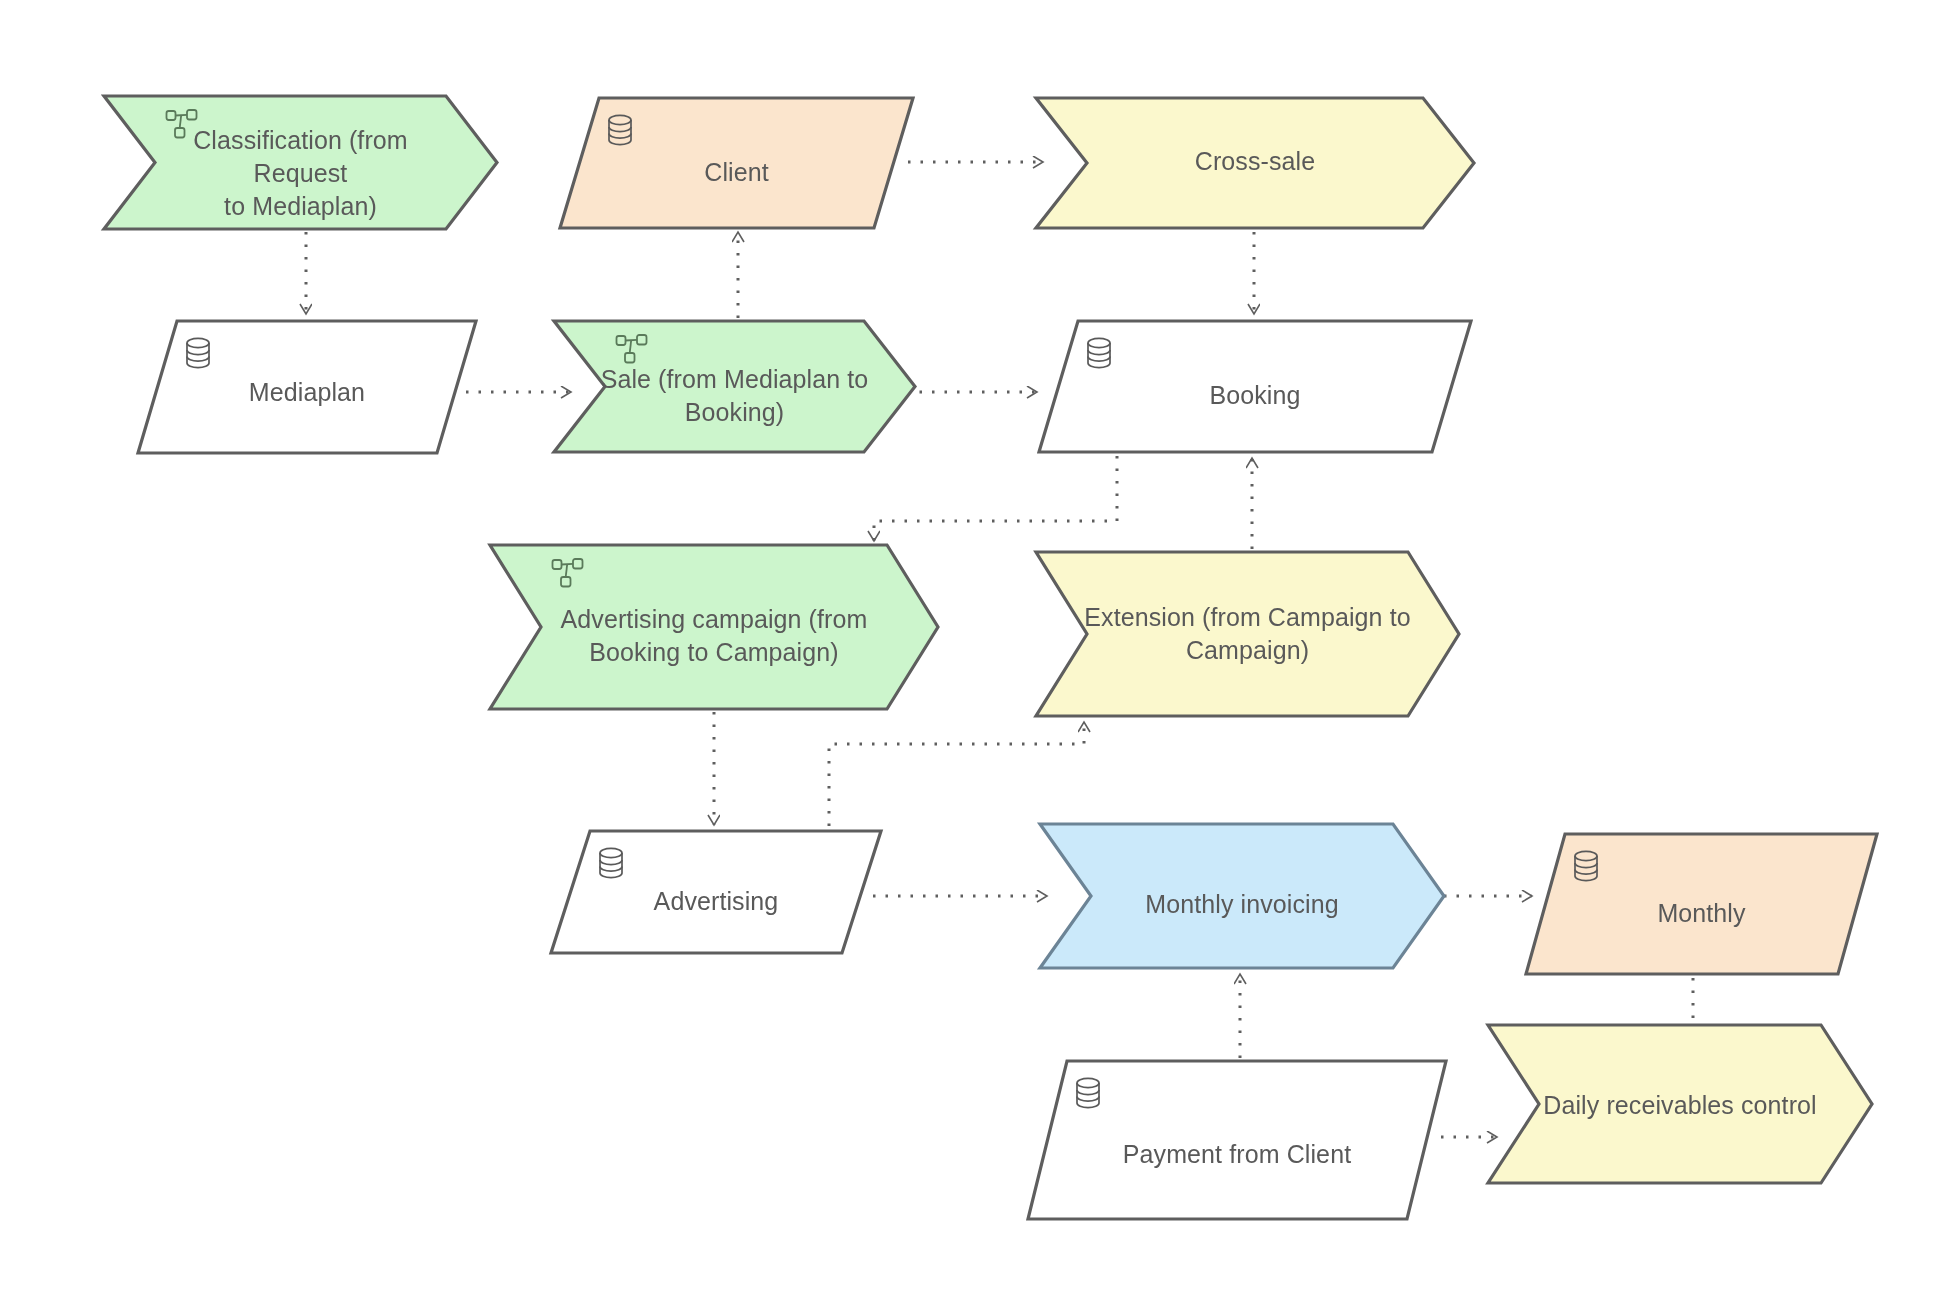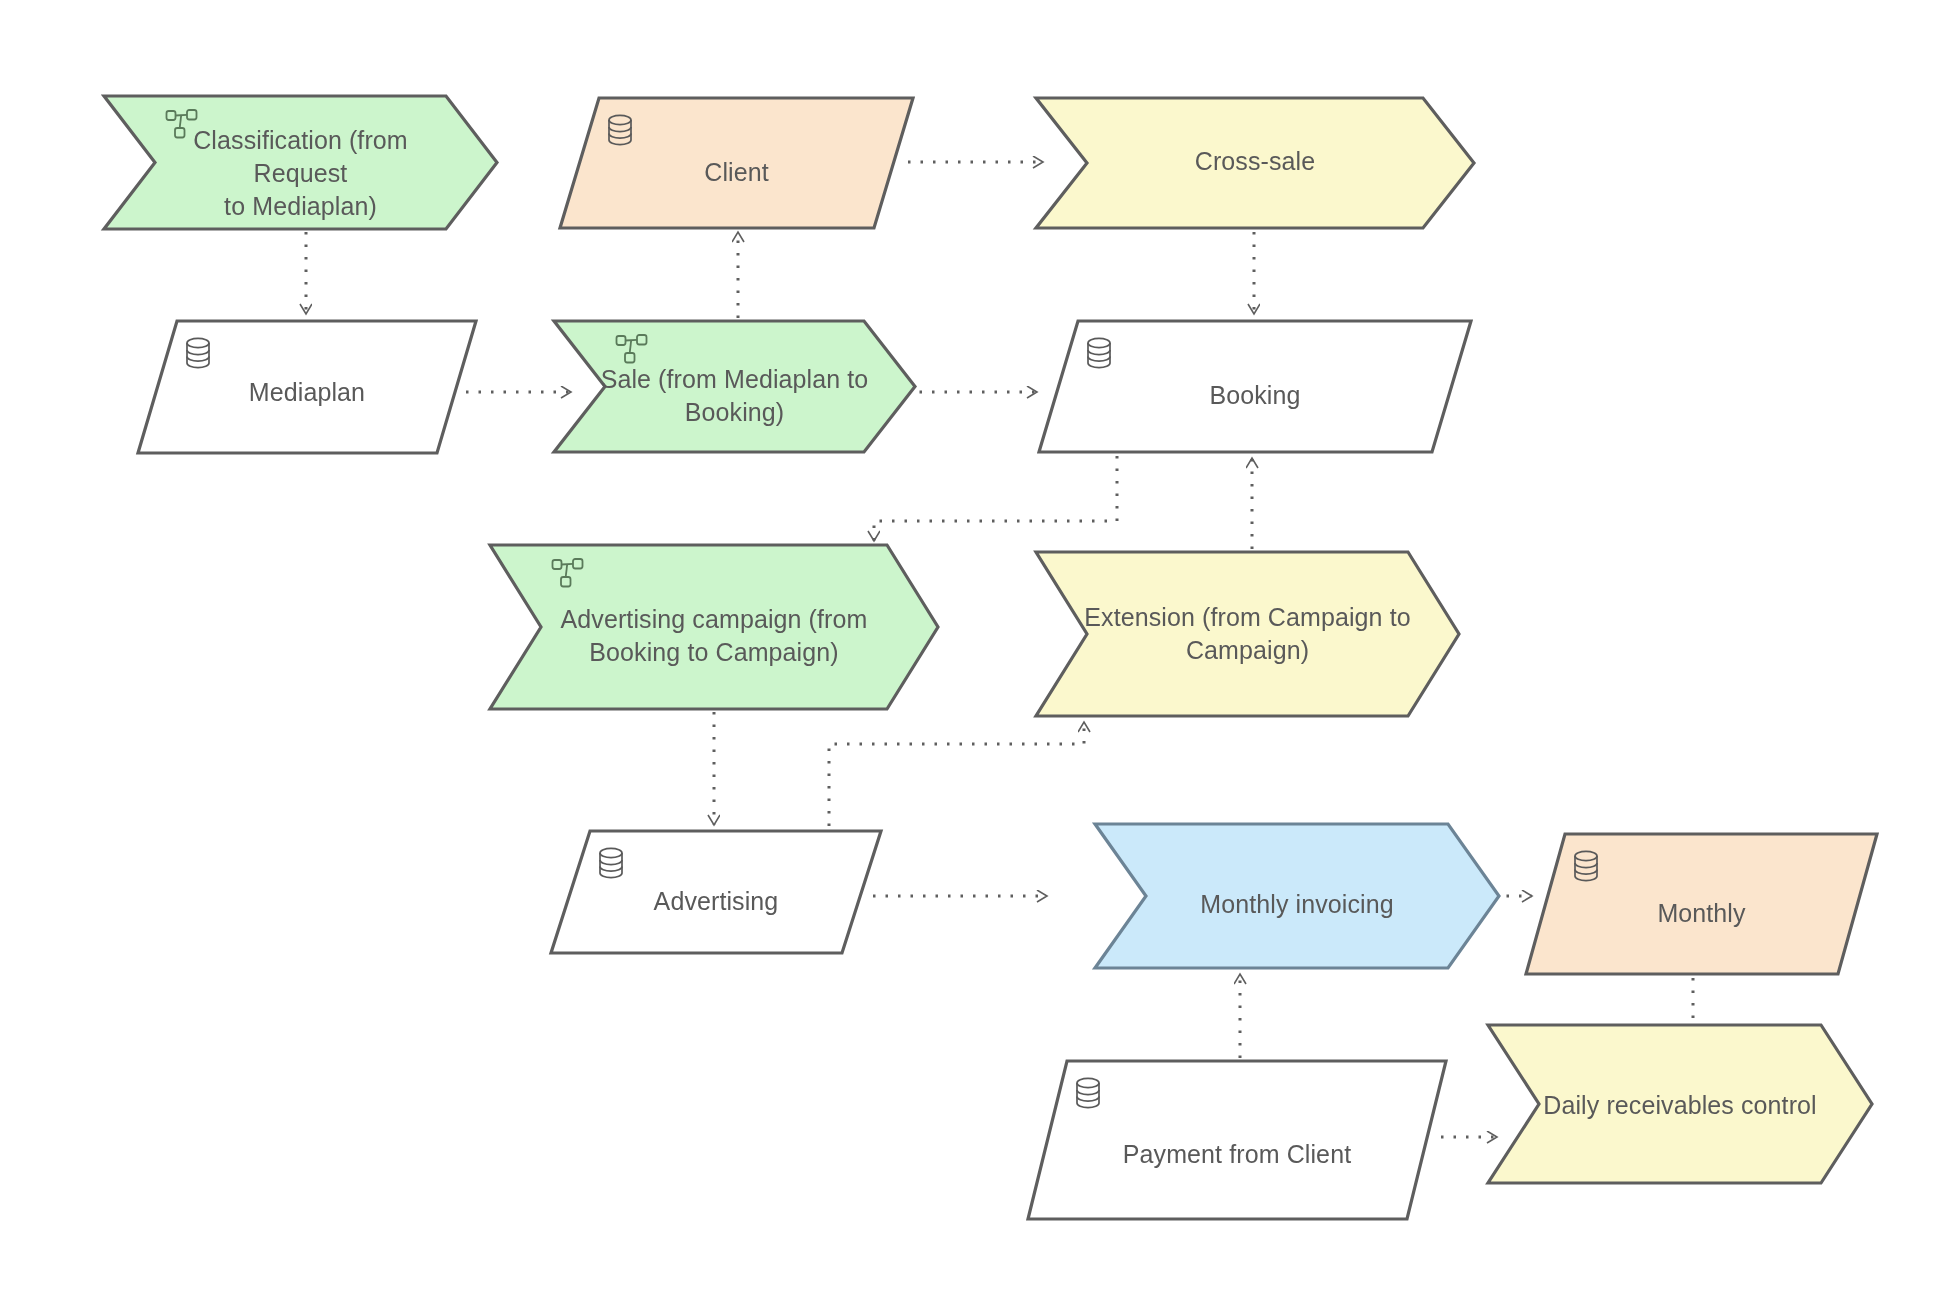--- a/index.html
+++ b/index.html
@@ -211,21 +211,21 @@
             <ellipse cx="15" cy="7" rx="11" ry="4.6" fill="none" stroke="#595959" stroke-width="1.7"></ellipse>
             <path d="M4,7 L4,27" fill="none" stroke="#595959" stroke-width="1.7"></path>
             <path d="M26,7 L26,27" fill="none" stroke="#595959" stroke-width="1.7"></path>
             <path d="M4,27 a11,4.6 0 0 0 22,0" fill="none" stroke="#595959" stroke-width="1.7"></path>
             <path d="M4,14 a11,4.6 0 0 0 22,0" fill="none" stroke="#595959" stroke-width="1.7"></path>
             <path d="M4,20.5 a11,4.6 0 0 0 22,0" fill="none" stroke="#595959" stroke-width="1.7"></path>
           </svg>
         </span>
         <div class="node-label" style="padding-top: 18px;">Advertising</div>
       </div>
-      <div class="node" style="left: 1094px; top: 823px; width: 406px; height: 163px;">
+      <div class="node" style="left: 1039px; top: 823px; width: 406px; height: 163px;">
         <svg width="406" height="146" viewBox="0 0 406 146">
           <path d="M 1,1 L 354,1 L 405,73 L 354,145 L 1,145 L 52,73 Z" fill="#cbe9fa" stroke="#6c8496" stroke-width="3.2" stroke-linejoin="miter"></path>
         </svg>
         <div class="node-label">Monthly invoicing</div>
       </div>
       <div class="node" style="left: 1525px; top: 833px; width: 353px; height: 142px;">
         <svg width="353" height="142" viewBox="0 0 353 142">
           <path d="M 40,1 L 352,1 L 313,141 L 1,141 Z" fill="#fbe5cd" stroke="#5e5e5e" stroke-width="3.2" stroke-linejoin="miter"></path>
         </svg>
         <span class="node-icon" style="left: 46px; top: 16px;">

